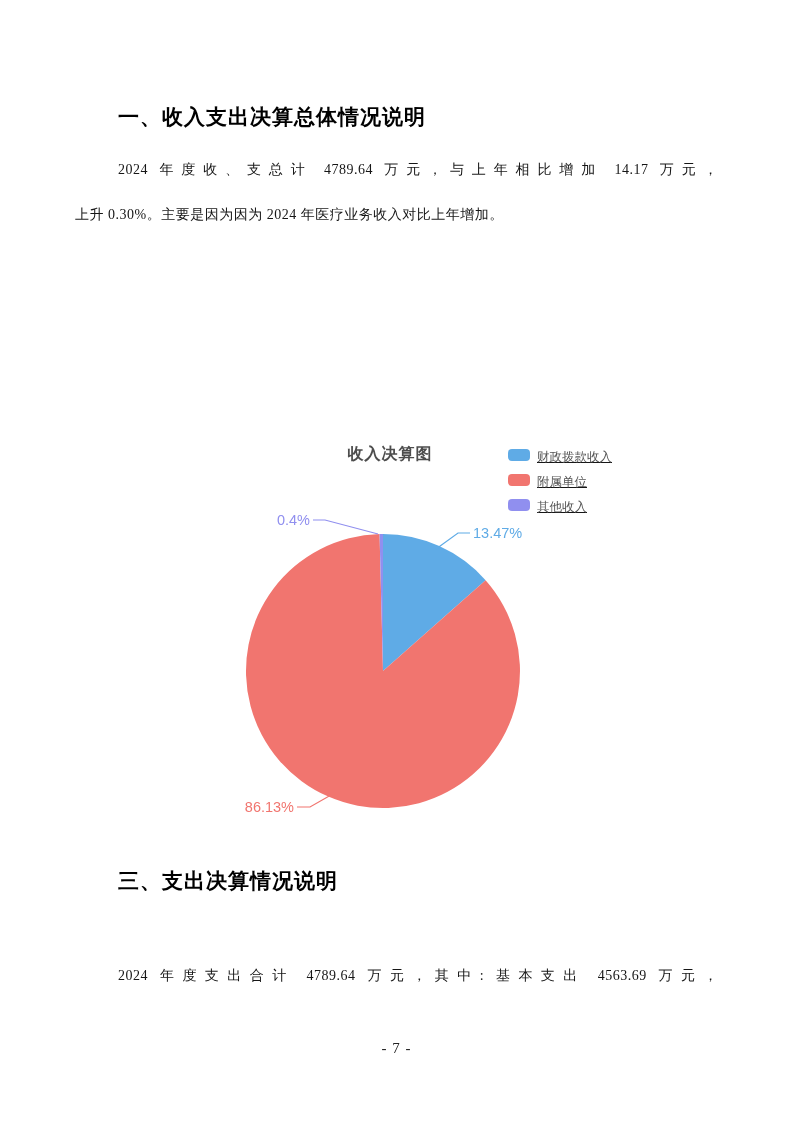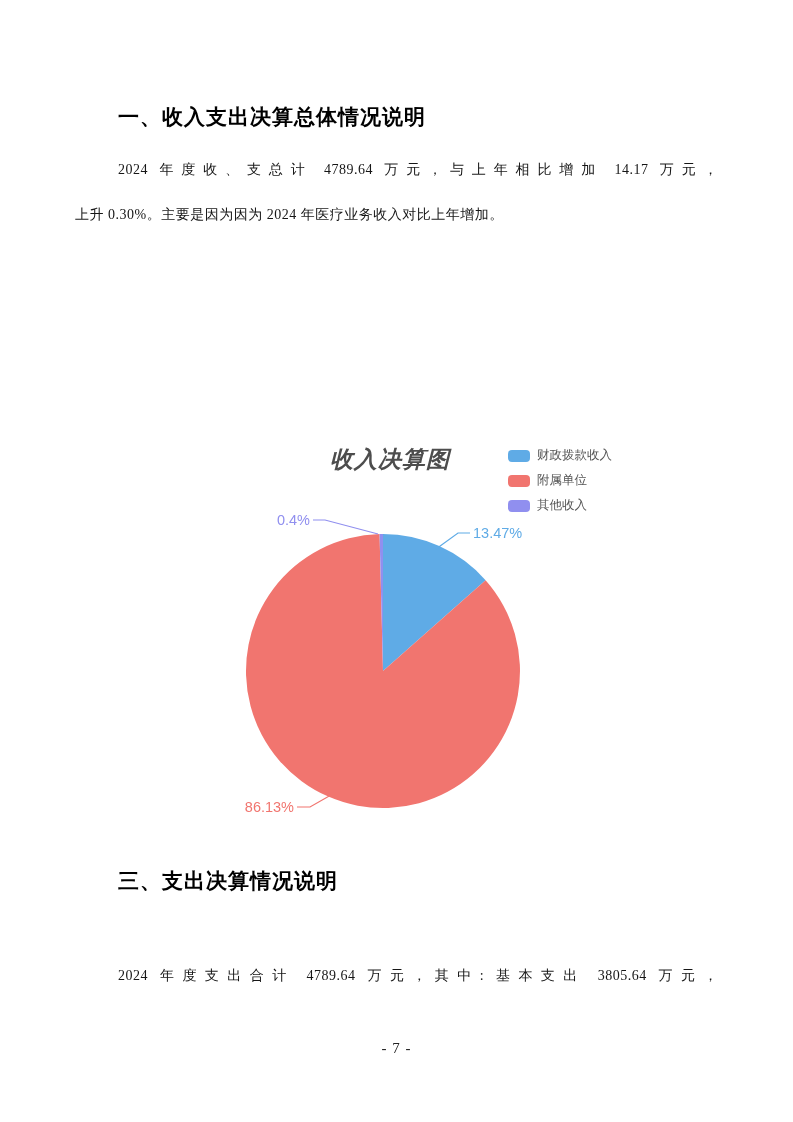--- a/index.html
+++ b/index.html
@@ -21,24 +21,24 @@
     text-align:justify;text-align-last:justify;white-space:nowrap;
     letter-spacing:0.5px;
   }
   .para .line.first{text-indent:43px;}
   .para .line.last{text-align-last:left;white-space:normal;}
   
   .chart{position:absolute;left:205px;top:440px;width:440px;height:405px;
          font-family:"Liberation Sans","DejaVu Sans",sans-serif;}
   .chart-title{
     position:absolute;left:185px;top:4px;transform:translateX(-50%);
-    font-size:23px;font-weight:bold;color:#4d4d4d;white-space:nowrap;letter-spacing:1px;font-style:italic;
+    font-size:16px;font-weight:bold;color:#4d4d4d;white-space:nowrap;letter-spacing:1px;
   }
   .legend{position:absolute;left:303px;top:9px;}
-  .legend-item{display:flex;align-items:center;height:13px;margin-bottom:12px;}
+  .legend-item{display:flex;height:13px;margin-bottom:12px;text-decoration:underline;}
   .legend-swatch{width:22px;height:12px;border-radius:4px;flex:0 0 22px;}
   .legend-label{margin-left:7px;font-size:12.5px;color:#555;white-space:nowrap;}
   .pie-svg{position:absolute;left:0;top:0;}
   .footer{
     position:absolute;left:0;top:1040px;width:793px;text-align:center;
     font-size:15px;color:#222;letter-spacing:1px;
   }
 </style>
 </head>
 <body>
@@ -79,18 +79,18 @@
         <polyline points="126,355 105,367 92,367" fill="none" stroke="#F1756F" stroke-width="1.2"></polyline>
         <text x="89" y="372" fill="#F1756F" font-size="14.5" text-anchor="end">86.13%</text>
         <polyline points="173,94 120,80 108,80" fill="none" stroke="#908FEF" stroke-width="1.2"></polyline>
         <text x="105" y="85" fill="#908FEF" font-size="14.5" text-anchor="end">0.4%</text>
       </svg>
   </div>
 
   <div class="block heading" style="top:867px">三、支出决算情况说明</div>
 
   <div class="block para" style="top:954px;--lh:43px">
-      <div class="line first">2024 年度支出合计 4789.64 万元，其中: 基本支出 3805.64 万元，</div>
+      <div class="line first">2024 年度支出合计 4789.64 万元，其中: 基本支出 4563.69 万元，</div>
     </div>
 
   <div class="footer">- 7 -</div>
 
 </div>
 
 </body></html>

